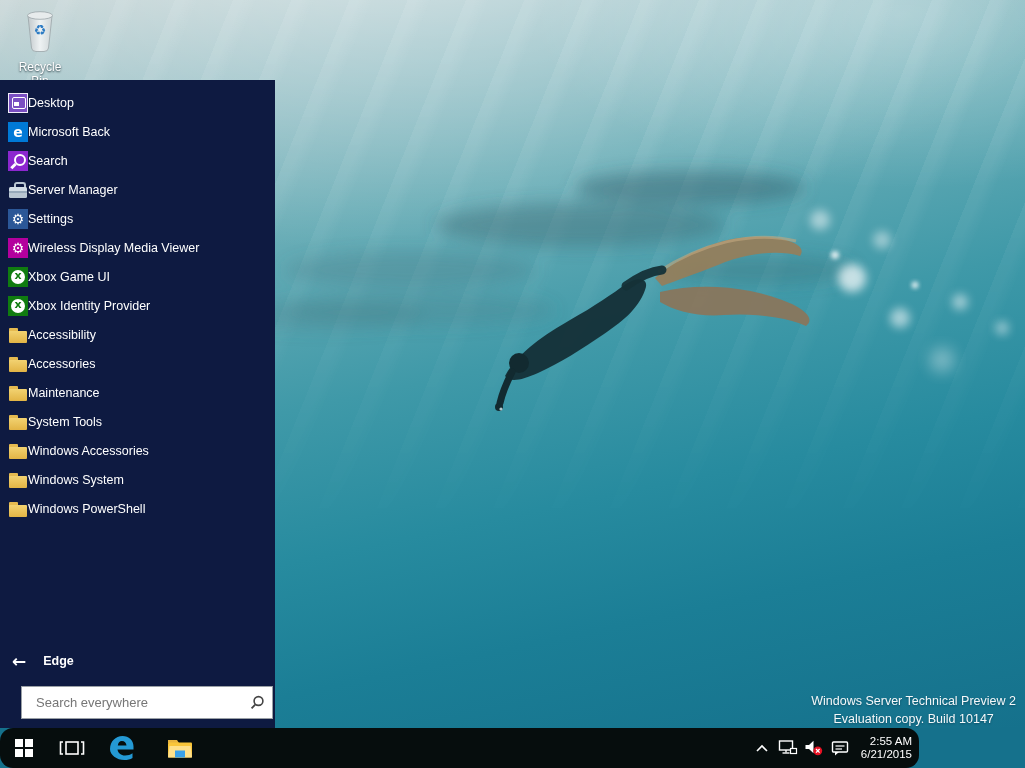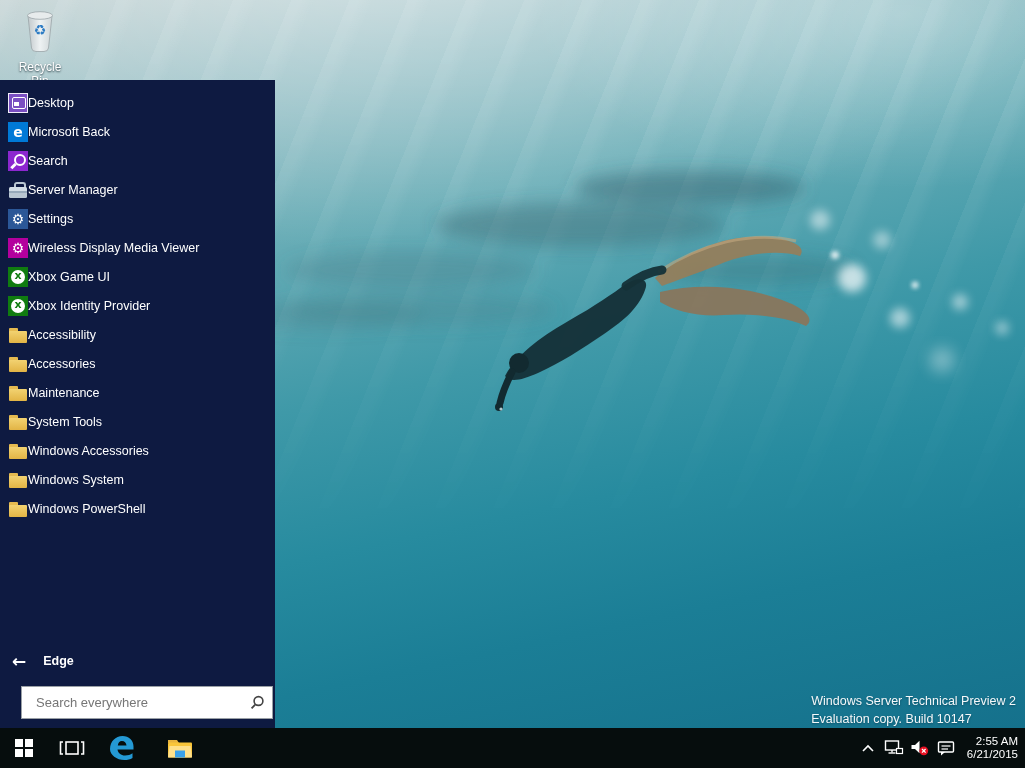--- a/index.html
+++ b/index.html
@@ -21,21 +21,21 @@
     -webkit-mask-image: linear-gradient(to bottom, rgba(0,0,0,1) 10%, rgba(0,0,0,0) 95%);
             mask-image: linear-gradient(to bottom, rgba(0,0,0,1) 10%, rgba(0,0,0,0) 95%);
   }
   .scene { position:absolute; left:260px; top:120px; }
 
   
   .recycle-bin { position:absolute; left:10px; top:8px; width:60px; text-align:center; cursor:default; }
   .recycle-bin .rb-label { margin-top:2px; font-size:12px; color:#fff; text-shadow:0 1px 2px rgba(0,20,30,.8); }
 
   
-  .watermark { position:absolute; right:9px; top:693px; text-align:left; color:rgba(255,255,255,.96);
+  .watermark { position:absolute; right:9px; top:693px; text-align:center; color:rgba(255,255,255,.96);
     font-size:12.5px; line-height:17.5px; text-shadow:0 1px 2px rgba(0,40,60,.45); }
 
   
   .start-menu { position:absolute; left:0; top:80px; width:275px; height:648px;
     background:#0e1a41; color:#fff; }
   .menu-items { position:absolute; top:8px; left:0; right:0; }
   .mi { display:flex; align-items:center; height:29px; padding-left:8px; cursor:default;text-align:right; }
   .mi-label { font-size:12.5px; color:#fff; white-space:nowrap; }
 
   .ic { width:20px; height:20px; position:relative; flex:none; display:flex; align-items:center; justify-content:center; }
@@ -82,22 +82,22 @@
   .back-label { font-size:12.5px; font-weight:bold; color:#fff; }
 
   .search-wrap { position:absolute; left:8px; top:606px; width:252px; height:33px; background:#fff;
     border:1px solid #9aa0a6; display:flex; align-items:center;margin-left:13px; }
   .search-input { flex:1; height:100%; border:none; outline:none; padding-left:14px;
     font-size:13px; color:#222; background:transparent; font-family:"Liberation Sans",sans-serif; }
   .search-input::placeholder { color:#767676; }
   .search-glass { width:30px; display:flex; align-items:center; justify-content:center; cursor:pointer; }
 
   
-  .taskbar { position:absolute; left:0; bottom:0; width:1025px; height:40px; background:#060d0d;
-    display:flex; align-items:center; }
+  .taskbar { position:absolute; left:0; bottom:0; width:919px; height:40px; background:#060d0d;
+    display:flex; align-items:center;border-radius:13px; }
   .tb-start { width:48px; height:40px; display:flex; align-items:center; justify-content:center; cursor:pointer; }
   .win-logo { display:grid; grid-template-columns:8px 8px; grid-template-rows:8px 8px; gap:1.5px; }
   .win-logo span { background:#fff; }
   .tb-btn { width:40px; height:40px; display:flex; align-items:center; justify-content:center; cursor:pointer; }
   .tb-taskview { margin-left:4px; }
   .tb-edge { margin-left:10px; }
   .tb-explorer { margin-left:18px; }
 
   .tray { margin-left:auto; display:flex; align-items:center; height:100%; }
   .tray-btn { width:26px; height:40px; display:flex; align-items:center; justify-content:center; cursor:pointer; }

